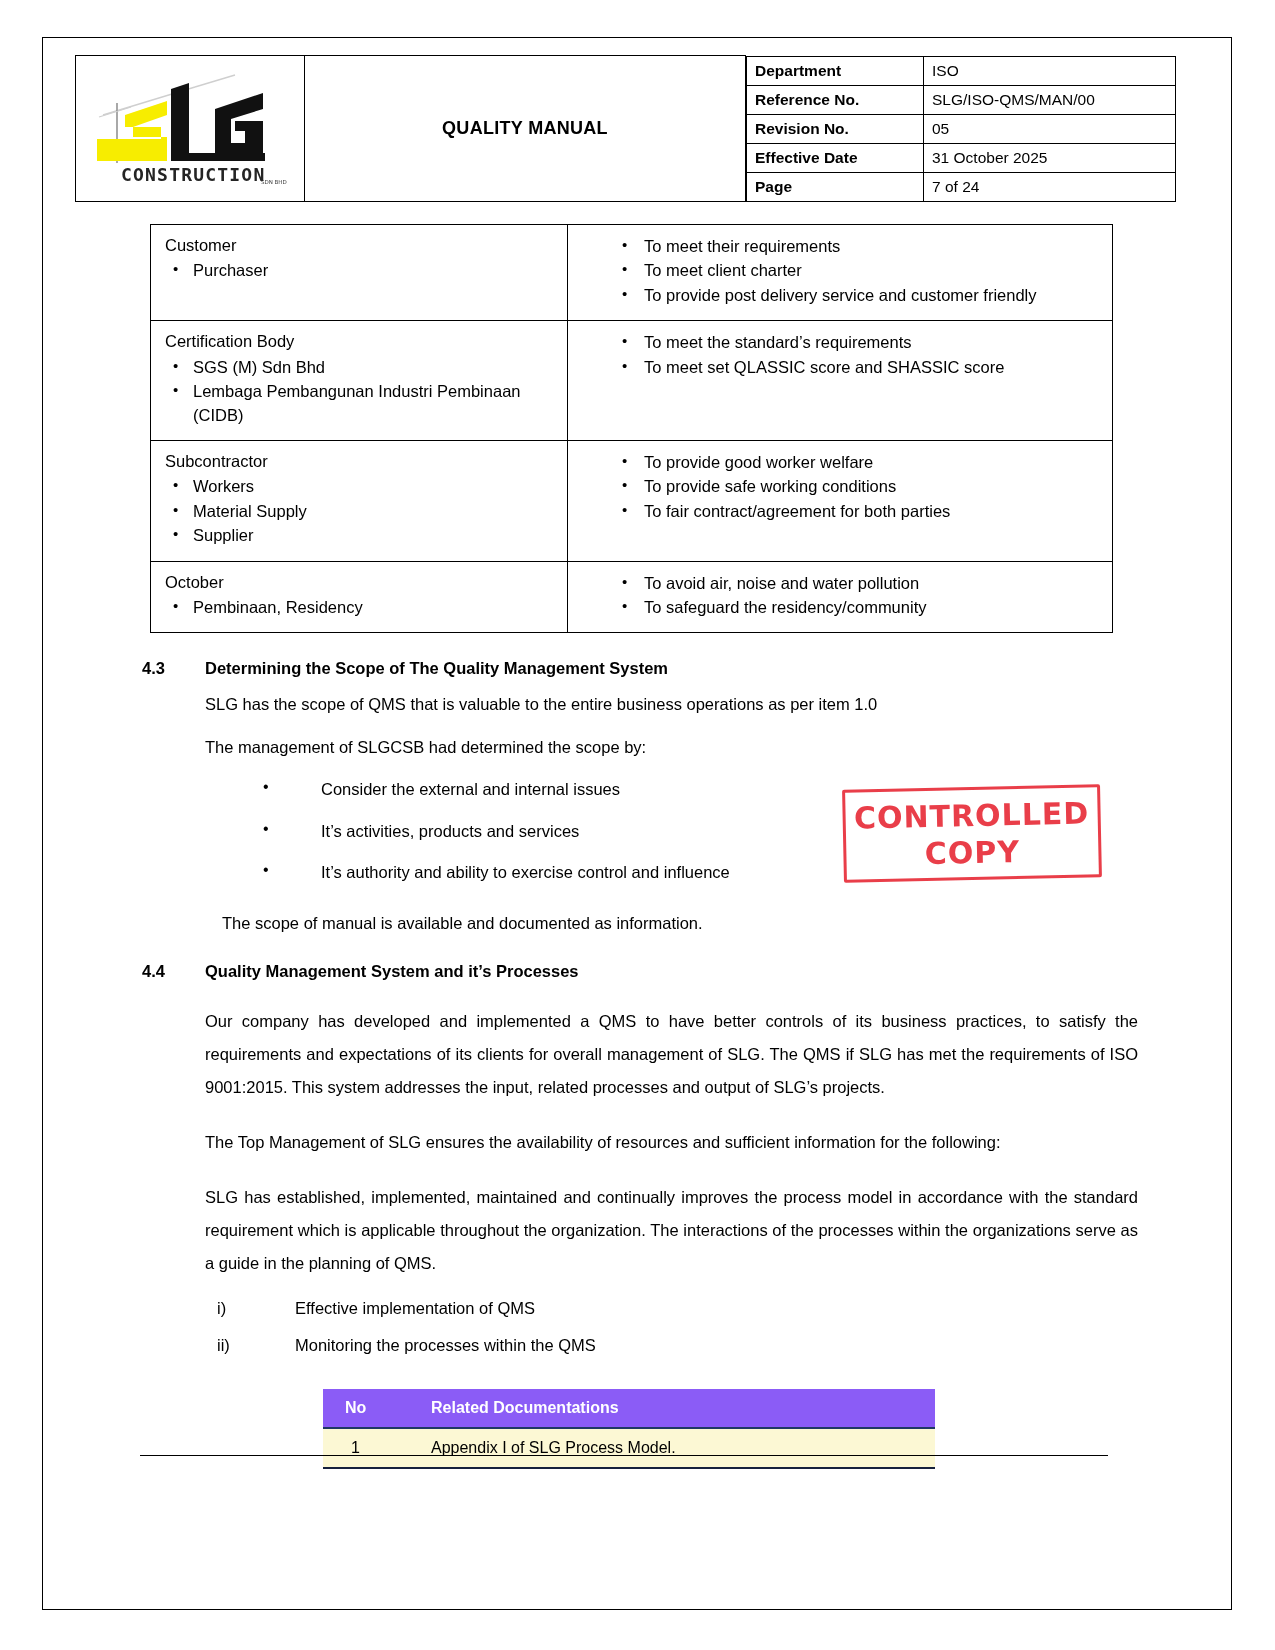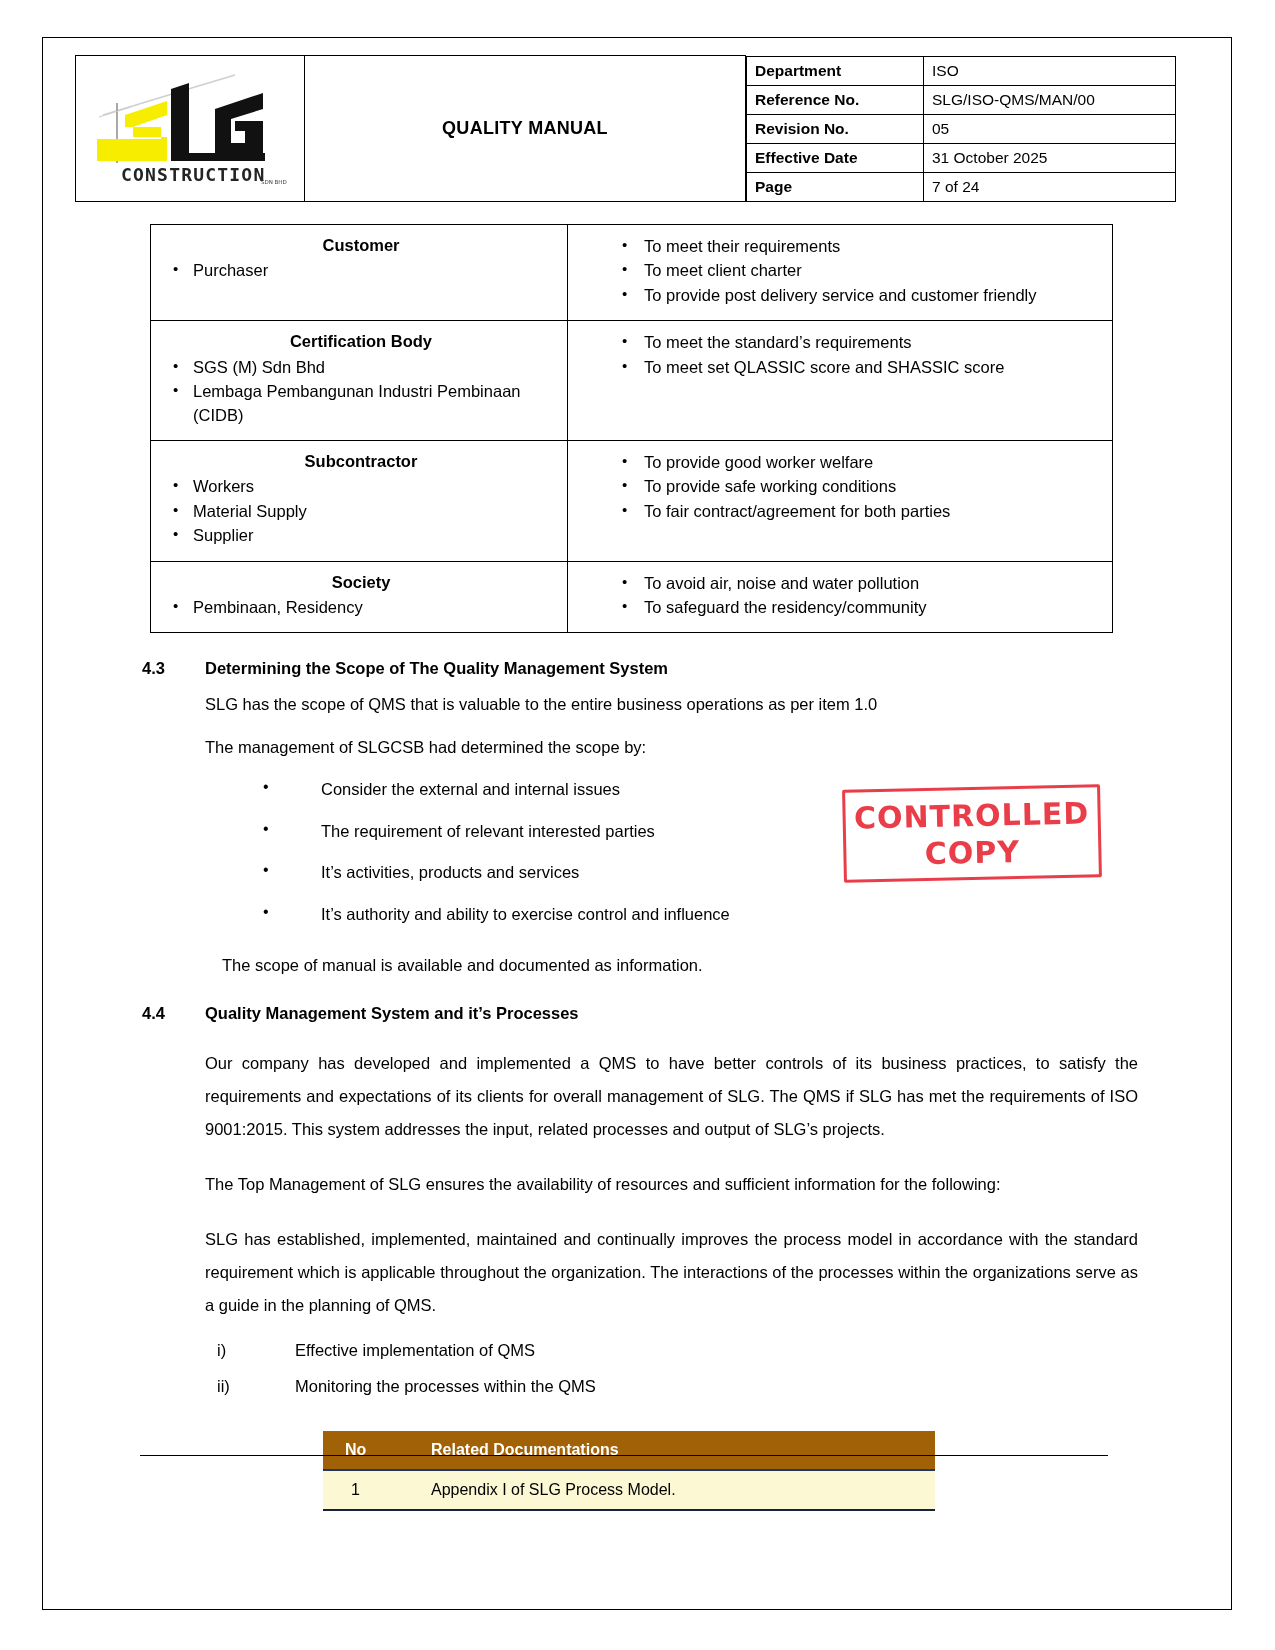--- a/index.html
+++ b/index.html
@@ -90,21 +90,21 @@
   table.ip-tbl td {
     border: 1.3px solid #000;
     vertical-align: top;
     padding: 9px 10px 12px 14px;
     font-size: 16.5px;
     line-height: 1.42;
   }
   td.ip-left  { width: 392px; }
   td.ip-right { width: 520px; padding-left: 0; }
 
-  .ip-head { font-weight: bold; margin-bottom: 2px; text-align: center; }
+  .ip-head { font-weight: normal; margin-bottom: 2px; }
 
   ul.doc-ul {
     list-style: none;
     margin: 0;
     padding: 0;
   }
   ul.doc-ul li {
     position: relative;
     padding-left: 28px;
     margin: 1px 0;
@@ -218,21 +218,21 @@
     border-collapse: collapse;
     table-layout: fixed;
     width: 612px;
   }
   table.rd-tbl th, table.rd-tbl td {
     padding: 10px 0 10px 0;
     font-size: 16px;
     text-align: left;
   }
   table.rd-tbl thead th {
-    background: #a16207;
+    background: #8b5cf6;
     color: #ffffff;
     font-weight: bold;
     border-bottom: 2px solid #1f3864;
   }
   table.rd-tbl thead th.c-no { width: 72px; padding-left: 22px; }
   table.rd-tbl thead th.c-doc { padding-left: 14px; }
   table.rd-tbl tbody td {
     background: #fcf8d4;
     color: #000;
     border-bottom: 2.5px solid #16213d;
@@ -356,21 +356,21 @@
         <td class="ip-right">
           <ul class="doc-ul right-ul">
             <li>To provide good worker welfare</li>
             <li>To provide safe working conditions</li>
             <li>To fair contract/agreement for both parties</li>
           </ul>
         </td>
       </tr>
       <tr>
         <td class="ip-left">
-          <div class="ip-head">Society</div>
+          <div class="ip-head">October</div>
           <ul class="doc-ul">
             <li>Pembinaan, Residency</li>
           </ul>
         </td>
         <td class="ip-right">
           <ul class="doc-ul right-ul">
             <li>To avoid air, noise and water pollution</li>
             <li>To safeguard the residency/community</li>
           </ul>
         </td>
@@ -382,21 +382,20 @@
   <div class="sec">
     <div class="sec-head">
       <span class="sec-num">4.3</span>
       <span>Determining the Scope of The Quality Management System</span>
     </div>
     <div class="sec-body">
       <p>SLG has the scope of QMS that is valuable to the entire business operations as per item 1.0</p>
       <p class="tight">The management of SLGCSB had determined the scope by:</p>
       <ul class="scope-ul">
         <li>Consider the external and internal issues</li>
-        <li>The requirement of relevant interested parties</li>
         <li>It’s activities, products and services</li>
         <li>It’s authority and ability to exercise control and influence</li>
       </ul>
       <div class="scope-tail">The scope of manual is available and documented as information.</div>
     </div>
   </div>
 
   <div class="sec">
     <div class="sec-head">
       <span class="sec-num">4.4</span>

